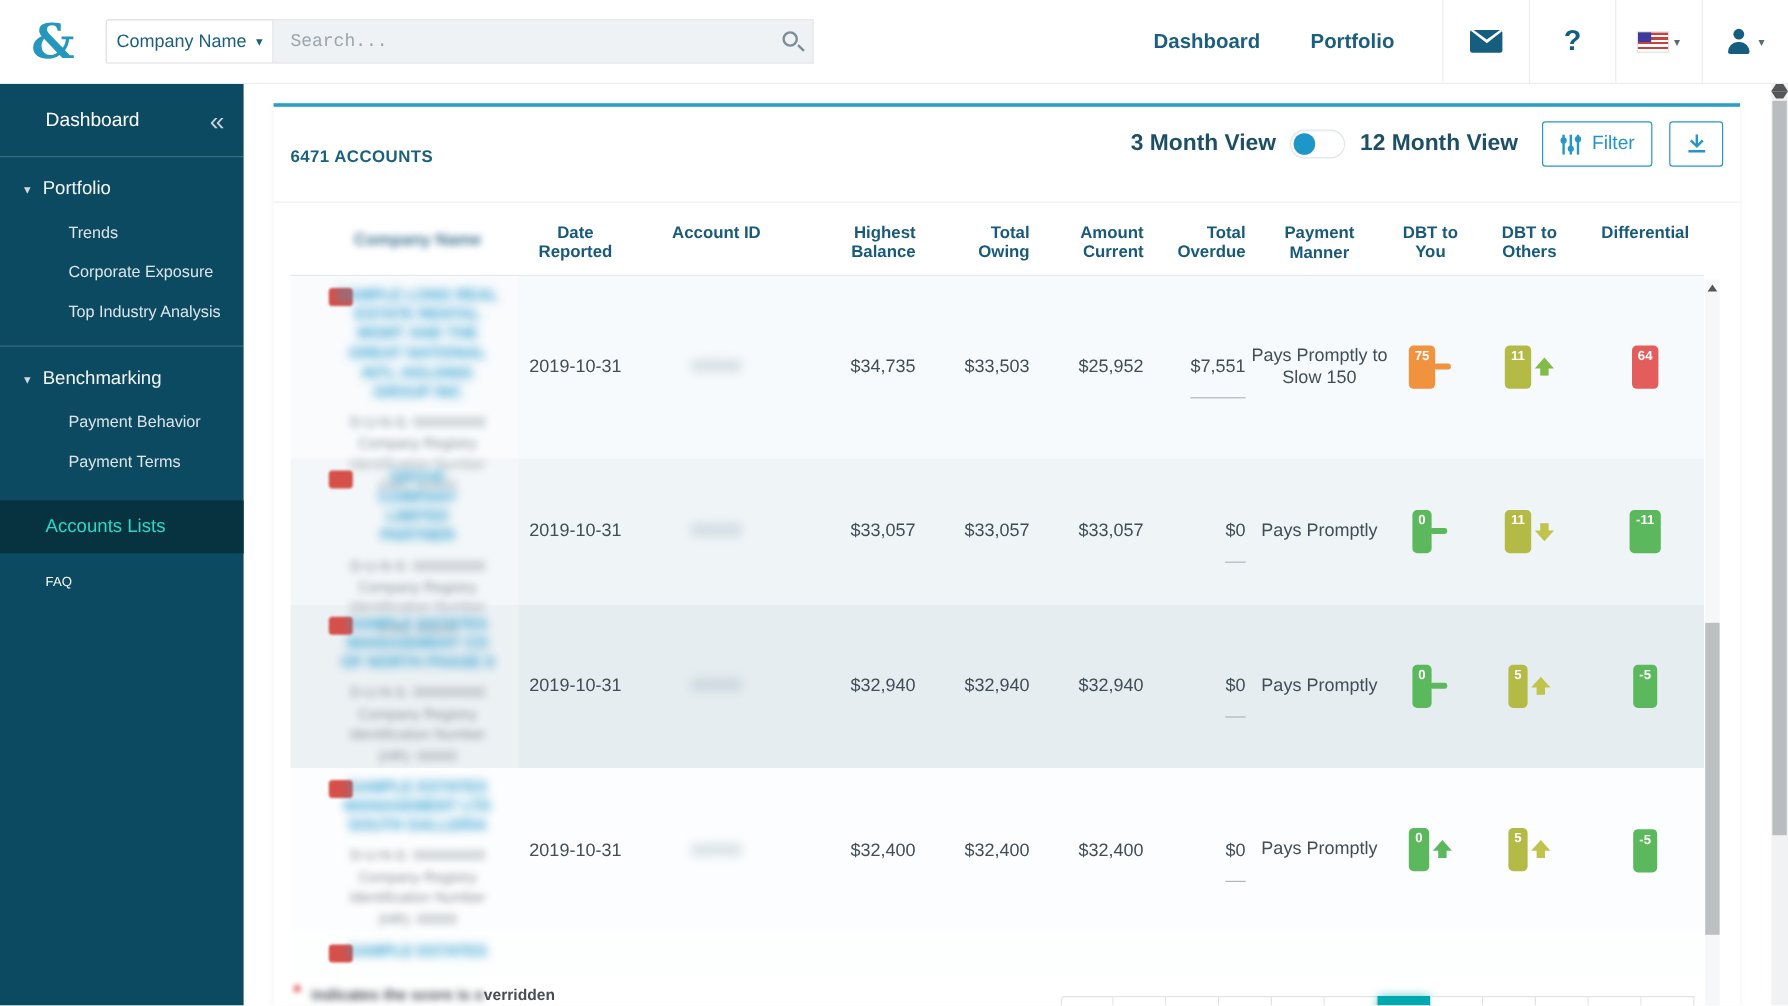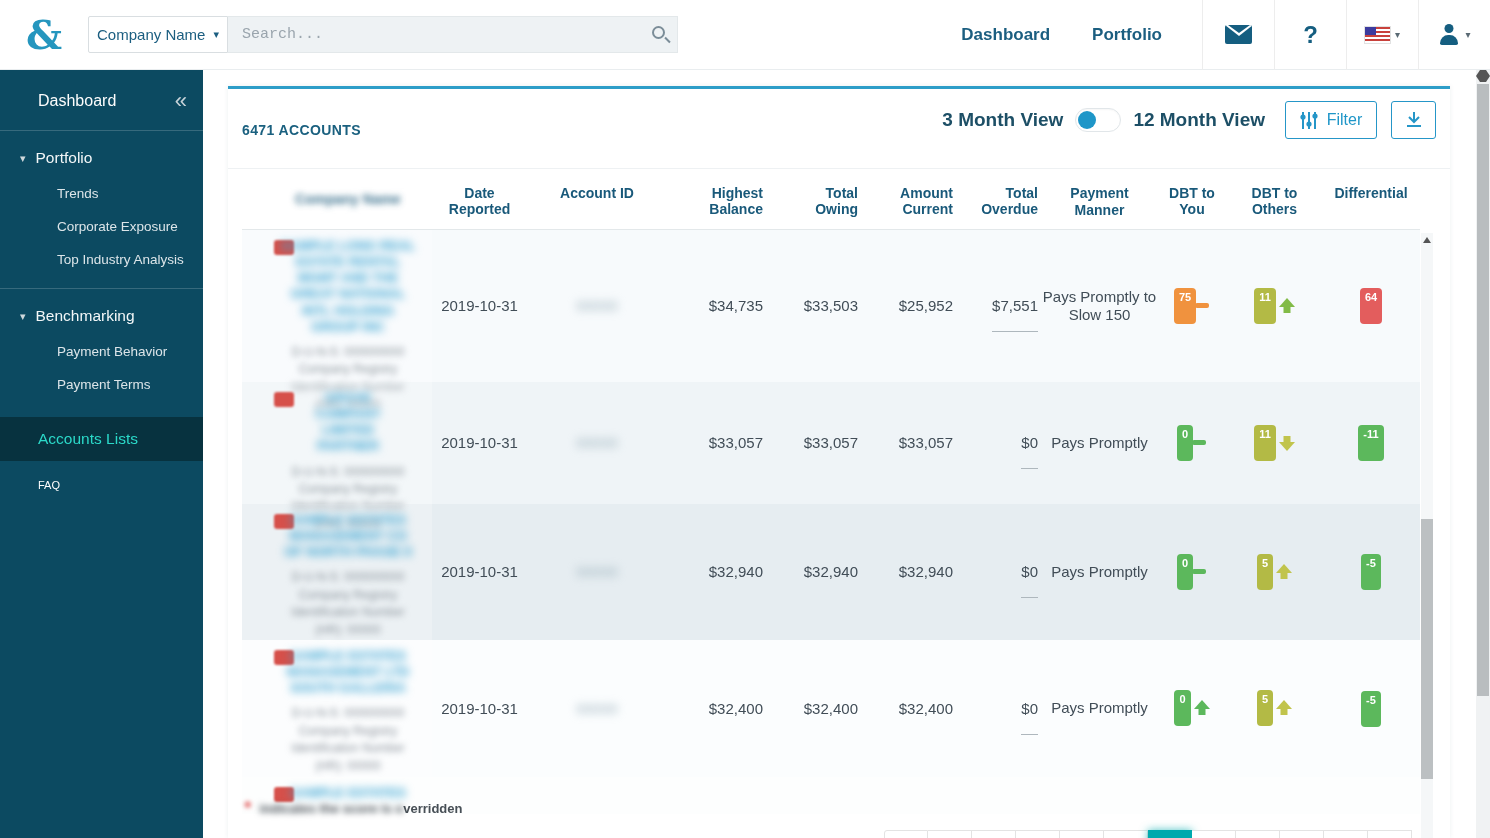--- a/index.html
+++ b/index.html
@@ -122,21 +122,21 @@
   
   .tbl-scroll { position:absolute; left:1193px; top:144px; width:12px; height:662px; background:#f5f7f8; }
   .tbl-scroll .arr-up, .tbl-scroll .arr-dn { position:absolute; left:2px; width:0; height:0; cursor:pointer; }
   .arr-up { top:4px; border-left:4px solid transparent; border-right:4px solid transparent;
     border-bottom:6px solid #555; }
   .arr-dn { bottom:4px; border-left:4px solid transparent; border-right:4px solid transparent;
     border-top:6px solid #555; }
   .tbl-thumb { position:absolute; left:0; top:286px; width:12px; height:260px; background:#bcc0c2; cursor:grab; }
 
   
-  .footnote { position:absolute; left:16px; top:708px; font-size:13px; color:#474f56; font-weight:bold;
+  .footnote { position:absolute; left:16px; top:728px; font-size:13px; color:#474f56; font-weight:bold;
     display:flex; align-items:center; gap:8px; }
   .footnote .star { color:#e25c5c; font-size:19px; filter:blur(2px); }
   .fn-blur { filter:blur(3px); }
   .pagination { position:absolute; left:656px; top:741px; display:flex; }
   .page-cell { width:44px; height:26px; background:#fff; border:1px solid #e3e3e3; border-left:none; cursor:pointer; }
   .page-cell:first-child { border-left:1px solid #e3e3e3; border-radius:3px 0 0 3px; }
   .page-cell.active { background:#00a9ad; border-color:#00a9ad; box-shadow:0 0 8px rgba(0,170,173,0.7); }
 
   
   .page-scroll { position:absolute; right:0; top:70px; width:14px; height:768px; background:#f0f2f3; }

